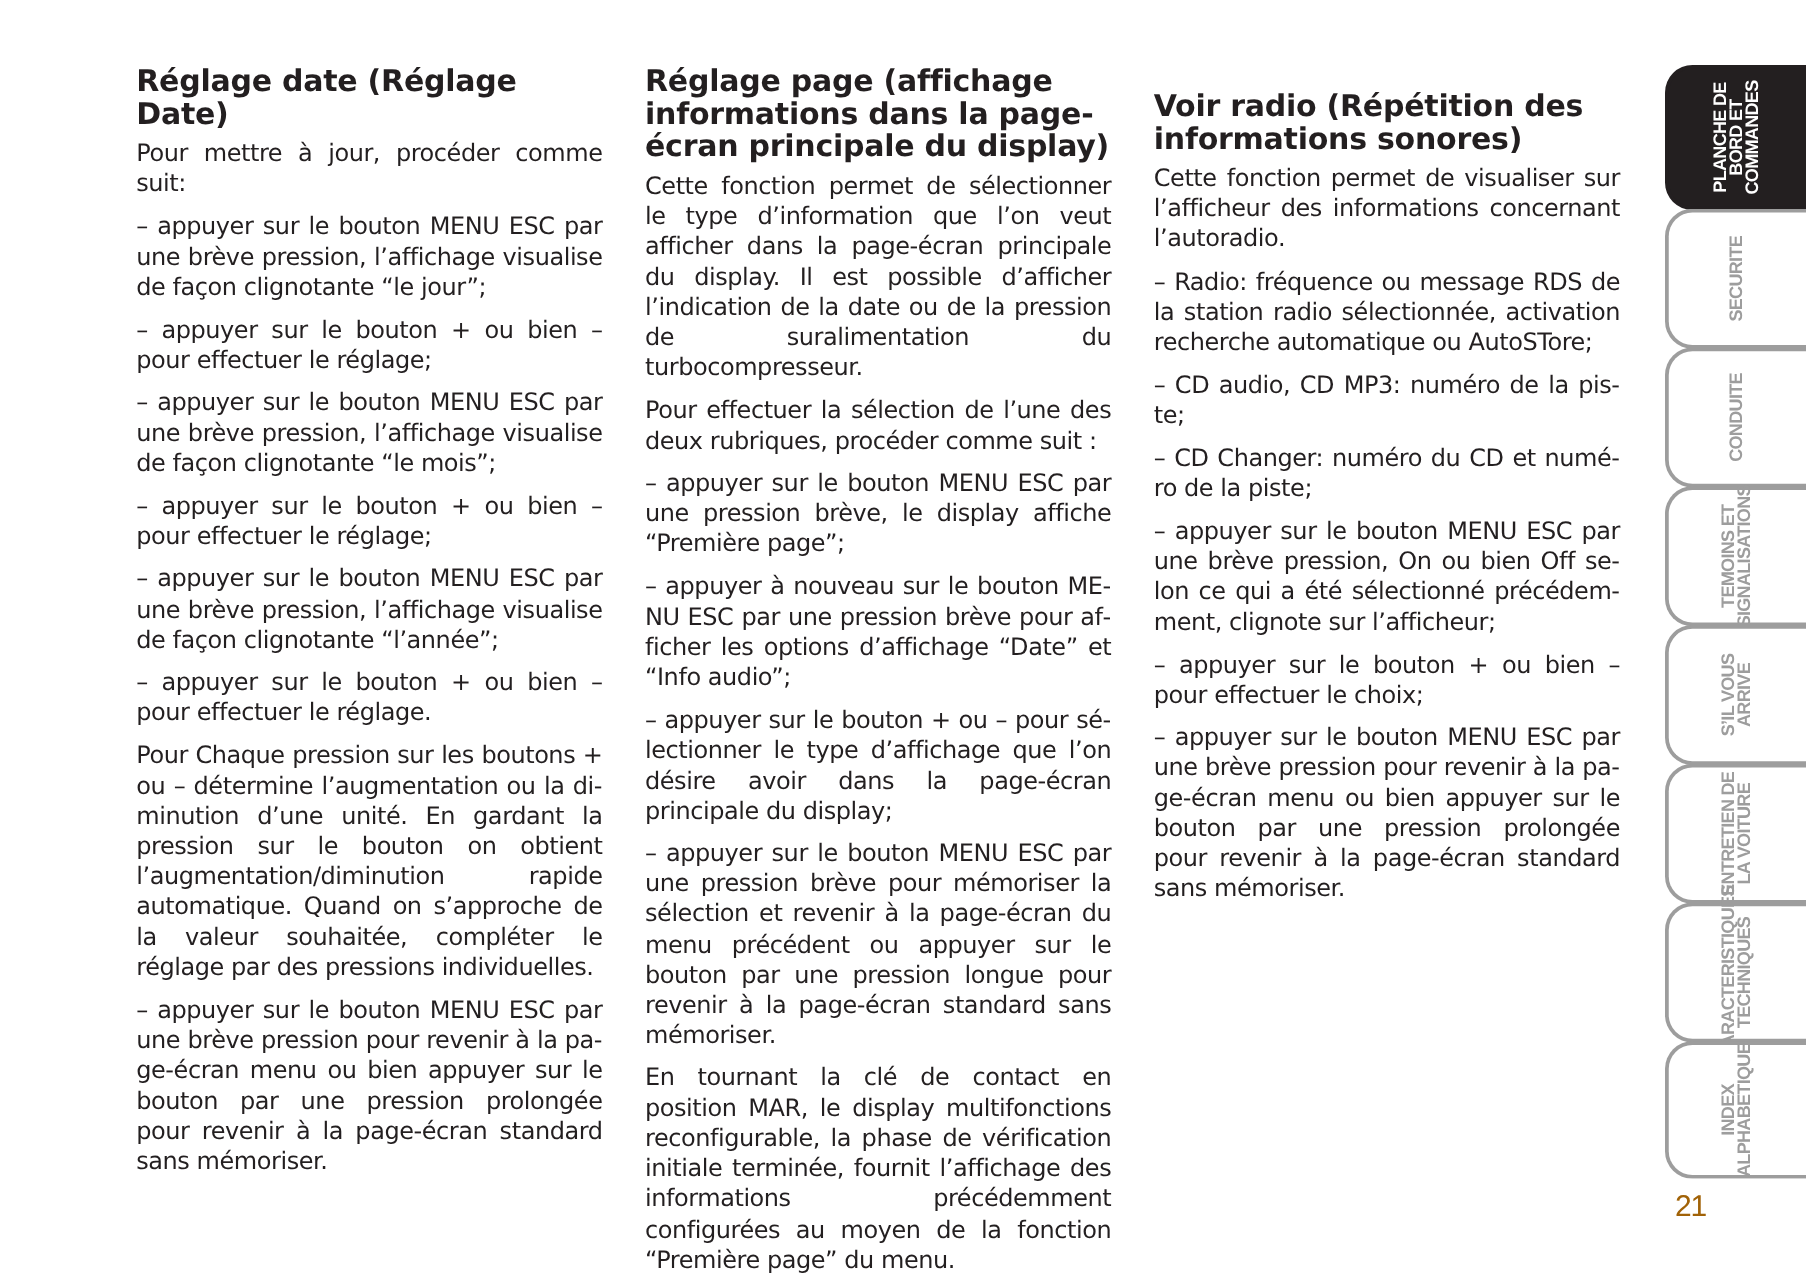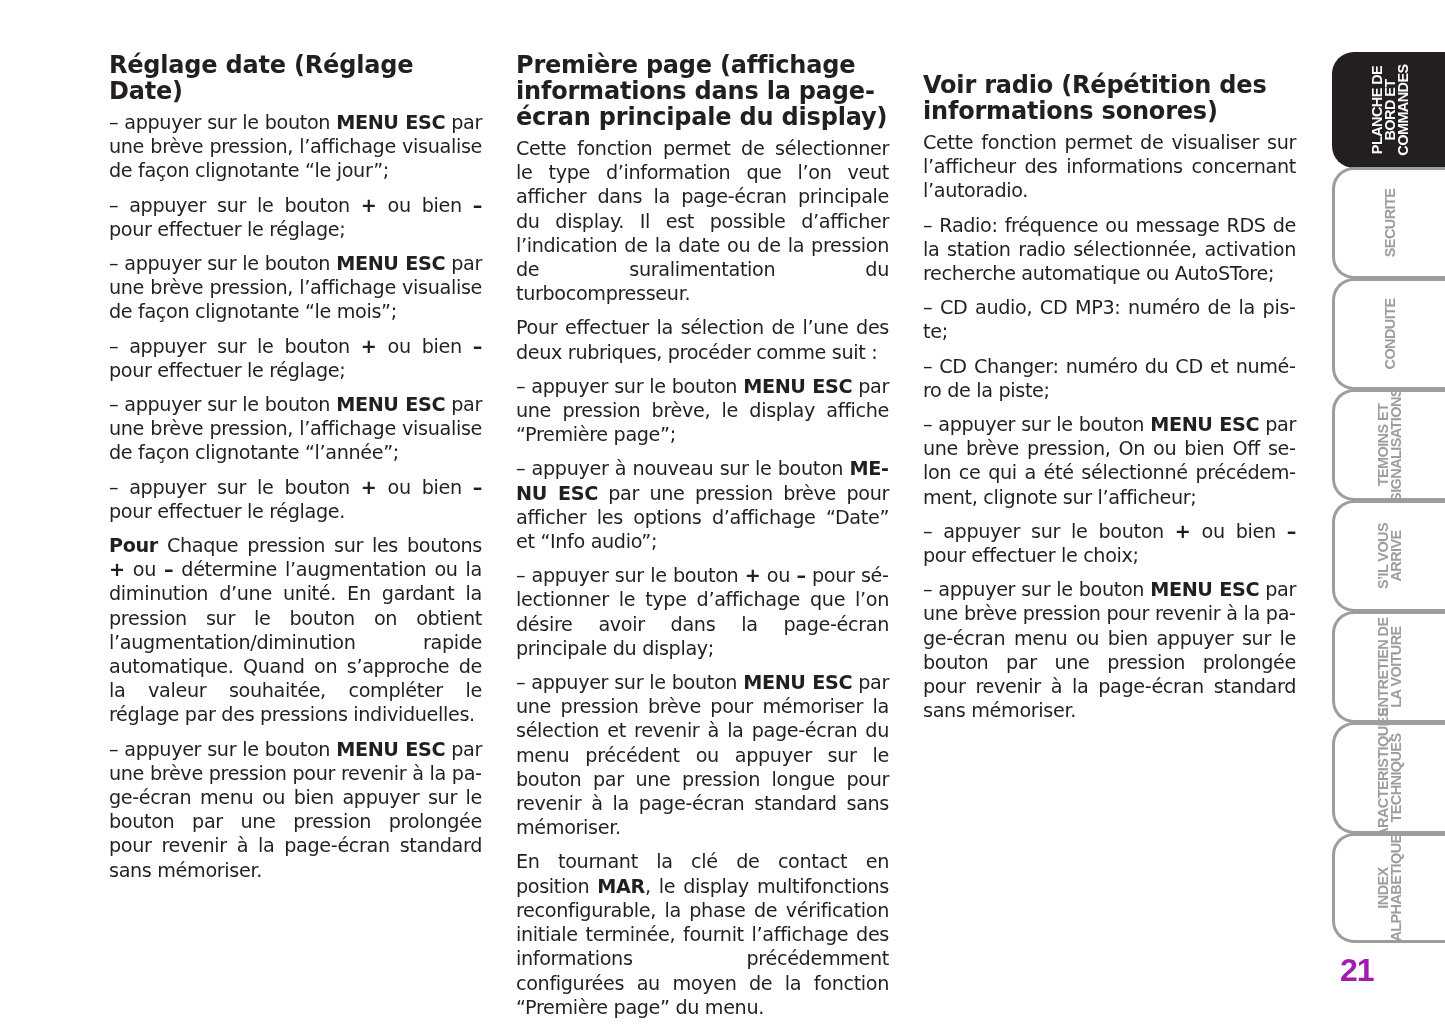--- a/index.html
+++ b/index.html
@@ -4,52 +4,53 @@
 <style>
   html, body { margin: 0; padding: 0; background: #ffffff; }
   body { width: 1445px; height: 1026px; position: relative; overflow: hidden;
          font-family: "DejaVu Sans", sans-serif; color: #231f20; }
   .col { position: absolute; top: 50px; font-size: 19.2px; line-height: 24.2px; letter-spacing: -0.35px; }
   .col1 { left: 109px; width: 373px; }
   .col2 { left: 516px; width: 373px; }
   .col3 { left: 923px; width: 373px; margin-top: 20px; }
   .col h2 { font-size: 24px; line-height: 26px; font-weight: bold; margin: 2px 0 7px 0; letter-spacing: -0.2px; }
   .col p { margin: 0 0 10px 0; text-align: justify; hyphens: manual; }
-  .col b { font-weight: bold; }
+  .col b { font-weight: normal; }
   .tabs { position: absolute; left: 1332px; top: 52px; width: 113px; }
   .tab { position: absolute; left: 0; width: 113px; border: 3px solid #9d9d9d; border-right: none;
          border-radius: 22px 0 0 22px; background: #fff; box-sizing: border-box; }
   .tab.active { background: #231f20; border-color: #231f20; }
   .tab-label { position: absolute; left: 50%; top: 50%; transform: translate(-50%, -50%) rotate(-90deg);
                font-family: "Liberation Sans", sans-serif; font-weight: bold; font-size: 14.5px; line-height: 13px;
                color: #9d9d9d; text-align: center; white-space: pre; transform-origin: center center;
                letter-spacing: -0.6px; }
   .tab.active .tab-label { color: #ffffff; }
   .page-number { position: absolute; left: 1340px; top: 952px; font-family: "Liberation Sans", sans-serif;
-                 font-weight: bold; font-size: 32px; color: #a21caf; letter-spacing: -1px; }
+                 font-weight: normal; font-size: 24px; color: #a16207; letter-spacing: -1px; }
 </style>
 </head>
 <body>
 
 <div class="col col1">
   <h2>Réglage date (Réglage Date)</h2>
   <div>
+      <p><span>Pour mettre à jour, procéder comme suit:</span></p>
       <p><span>– appuyer sur le bouton </span><b>MENU ESC</b><span> par une brève pression, l’affichage visualise de façon clignotante “le jour”;</span></p>
       <p><span>– appuyer sur le bouton </span><b>+</b><span> ou bien </span><b>–</b><span> pour effectuer le réglage;</span></p>
       <p><span>– appuyer sur le bouton </span><b>MENU ESC</b><span> par une brève pression, l’affichage visualise de façon clignotante “le mois”;</span></p>
       <p><span>– appuyer sur le bouton </span><b>+</b><span> ou bien </span><b>–</b><span> pour effectuer le réglage;</span></p>
       <p><span>– appuyer sur le bouton </span><b>MENU ESC</b><span> par une brève pression, l’affichage visualise de façon clignotante “l’année”;</span></p>
       <p><span>– appuyer sur le bouton </span><b>+</b><span> ou bien </span><b>–</b><span> pour effectuer le réglage.</span></p>
       <p><b>Pour</b><span> Chaque pression sur les boutons </span><b>+</b><span> ou </span><b>–</b><span> détermine l’augmentation ou la di­minution d’une unité. En gardant la pres­sion sur le bouton on obtient l’augmen­tation/diminution rapide automatique. Quand on s’approche de la valeur souhai­tée, compléter le réglage par des pressions individuelles.</span></p>
       <p><span>– appuyer sur le bouton </span><b>MENU ESC</b><span> par une brève pression pour revenir à la pa­ge-écran menu ou bien appuyer sur le bouton par une pression prolongée pour revenir à la page-écran standard sans mé­moriser.</span></p>
     </div>
 </div>
 
 <div class="col col2">
-  <h2>Première page (affichage informations dans la page-écran principale du display)</h2>
+  <h2>Réglage page (affichage informations dans la page-écran principale du display)</h2>
   <div>
       <p><span>Cette fonction permet de sélectionner le type d’information que l’on veut afficher dans la page-écran principale du display. Il est possible d’afficher l’indication de la date ou de la pression de suralimentation du turbocompresseur.</span></p>
       <p><span>Pour effectuer la sélection de l’une des deux rubriques, procéder comme suit :</span></p>
       <p><span>– appuyer sur le bouton </span><b>MENU ESC</b><span> par une pression brève, le display affiche “Pre­mière page”;</span></p>
       <p><span>– appuyer à nouveau sur le bouton </span><b>ME­NU ESC</b><span> par une pression brève pour af­ficher les options d’affichage “Date” et “In­fo audio”;</span></p>
       <p><span>– appuyer sur le bouton </span><b>+</b><span> ou </span><b>–</b><span> pour sé­lectionner le type d’affichage que l’on dé­sire avoir dans la page-écran principale du display;</span></p>
       <p><span>– appuyer sur le bouton </span><b>MENU ESC</b><span> par une pression brève pour mémoriser la sé­lection et revenir à la page-écran  du me­nu précédent ou appuyer sur le bouton par une pression longue pour revenir à la page-écran standard sans mémoriser.</span></p>
       <p><span>En tournant la clé de contact en position </span><b>MAR</b><span>, le display multifonctions reconfi­gurable, la phase de vérification initiale ter­minée, fournit l’affichage des informations précédemment configurées au moyen de la fonction “Première page” du menu.</span></p>
     </div>
 </div>

